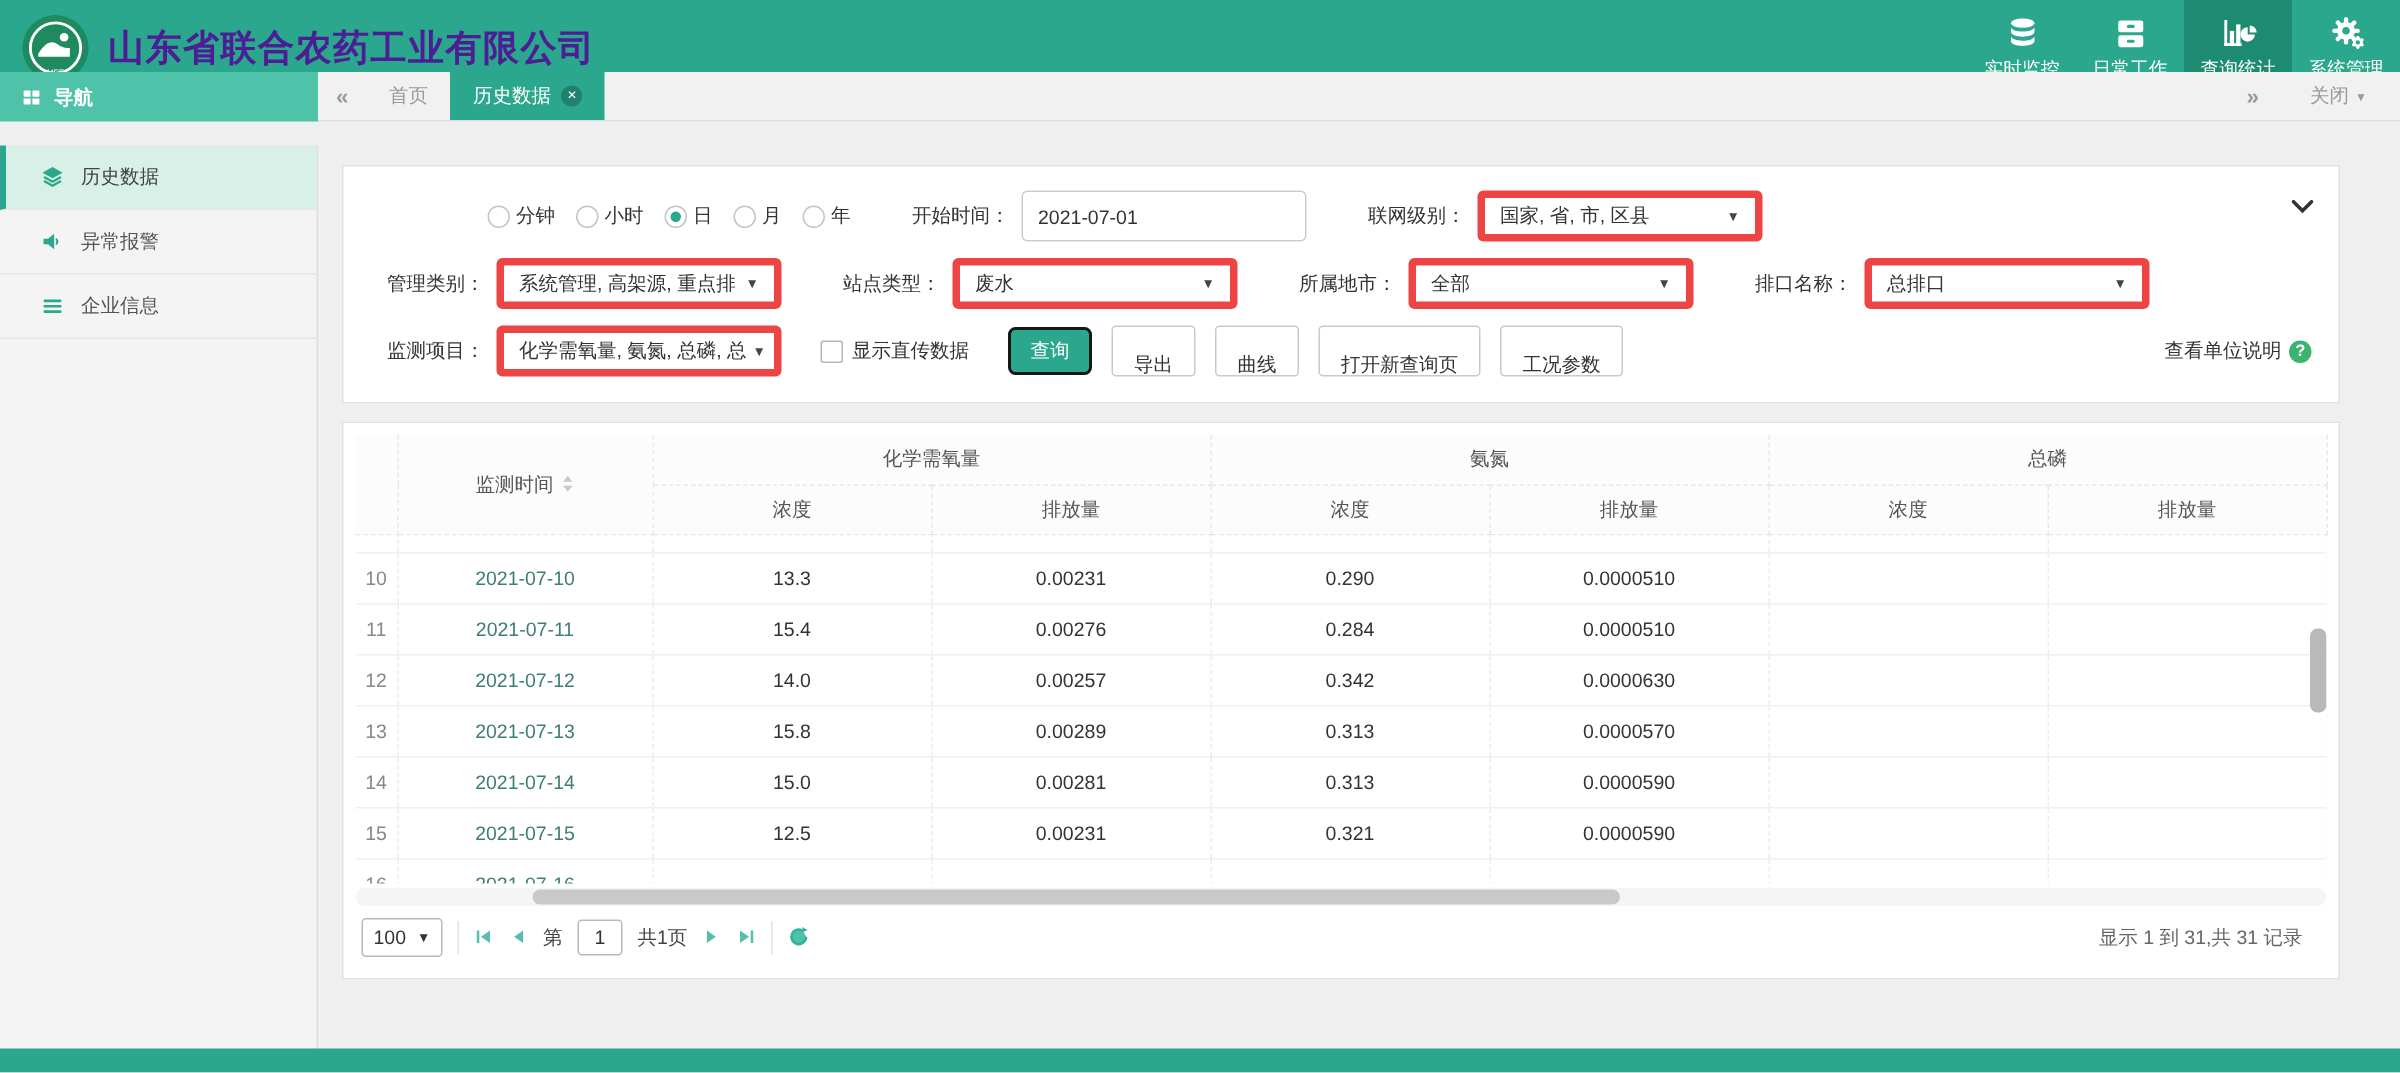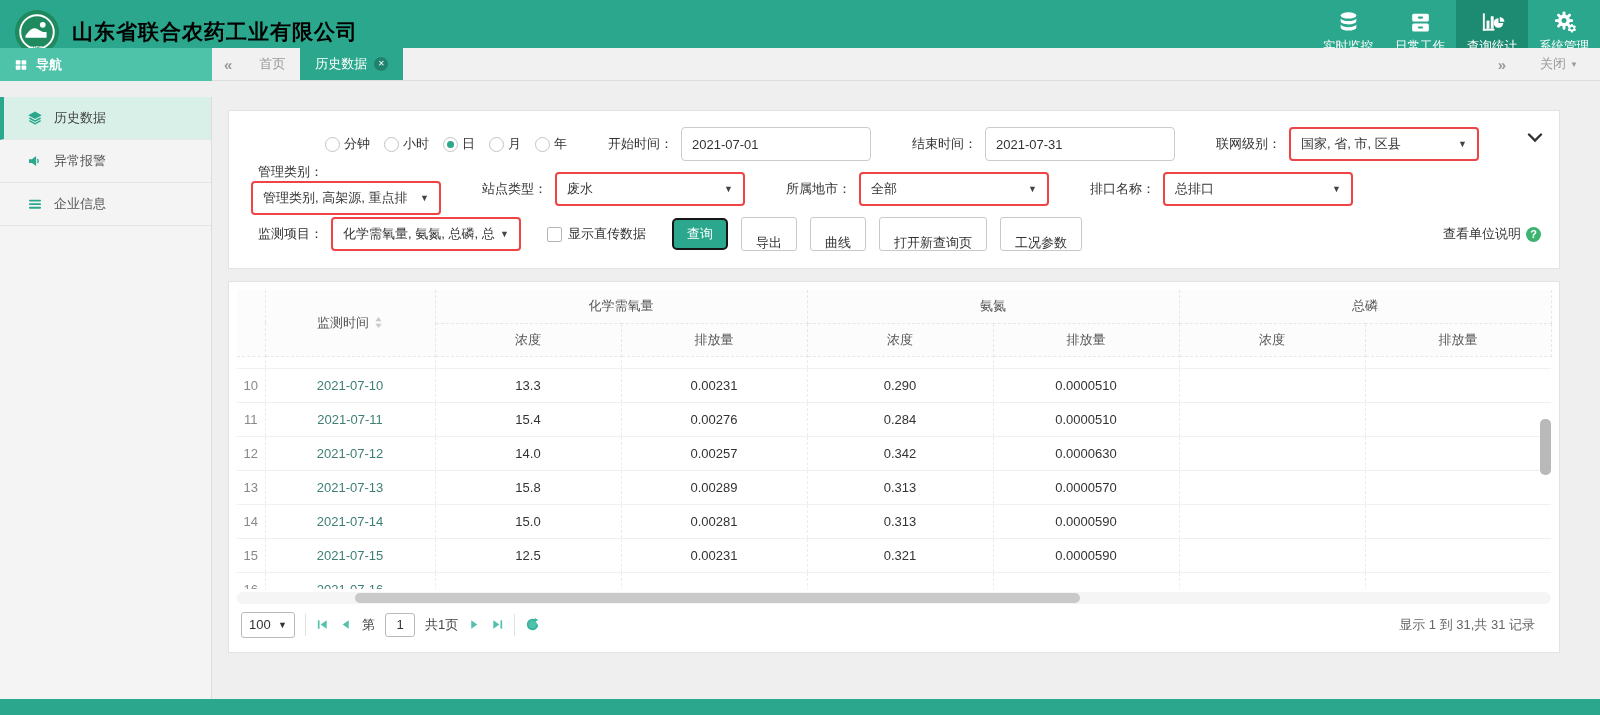--- a/index.html
+++ b/index.html
@@ -4,21 +4,21 @@
 <style>
   * { margin:0; padding:0; box-sizing:border-box; }
   html,body { width:1600px; height:715px; overflow:hidden; }
   body { font-family:"Liberation Sans", sans-serif; font-size:13px; color:#333; background:#efefef; }
   .app { position:relative; width:1600px; height:715px; background:#efefef; }
 
   
   .hdr { position:absolute; top:0; left:0; right:0; height:64px; background:#2AA78C; display:flex; align-items:center; }
   .hdr-left { display:flex; align-items:center; margin-left:14px; gap:12px; }
   .logo { width:46px; height:46px; flex:0 0 auto; }
-  .hdr-title { color:#000000; font-size:21px; font-weight:bold; letter-spacing:1px; }
+  .hdr-title { color:#4c1d95; font-size:24px; font-weight:bold; letter-spacing:1px; }
   .hdr-nav { margin-left:auto; display:flex; height:64px; }
   .nav-item { width:72px; height:64px; display:flex; flex-direction:column; align-items:center; justify-content:center; gap:3px; color:#fff; cursor:pointer; }
   .nav-item.active { background:#1D8B72; }
   .nav-item svg { width:25px; height:25px; }
   .nav-item .nv-label { font-size:12.5px; }
 
   
   .band2 { position:absolute; top:48px; left:0; right:0; height:33px; display:flex; }
   .nav-head { width:212px; background:#4FC2AA; color:#fff; font-weight:bold; display:flex; align-items:center; gap:8px; padding-left:14px; }
   .nav-head svg { width:14px; height:14px; }
@@ -37,21 +37,21 @@
   .sb-item { height:43px; display:flex; align-items:center; gap:10px; padding-left:26px; border-bottom:1px solid #e6e6e6; color:#555; cursor:pointer; }
   .sb-item svg { width:18px; height:18px; color:#2AA78C; }
   .sb-item.active { background:#D9F0E8; border-left:4px solid #2AA78C; padding-left:22px; color:#444; }
   .content { flex:1; padding:13px 40px 0 16px; overflow:hidden; }
 
   
   .card { background:#fff; border:1px solid #e2e2e2; }
   .filter-card { position:relative; padding:16px 14px 6px; margin-bottom:12px; }
   .f-row { display:flex; align-items:center; gap:26px; height:34px; margin-bottom:11px; }
   .fl-label { width:80px; text-align:right; color:#333; flex:0 0 auto; }
-  .fl-box { width:190px; height:34px; border:2px solid #ef4444; border-radius:4px; background:#fff; display:flex; align-items:center; padding:0 10px; color:#333; cursor:pointer; white-space:nowrap; overflow:hidden; }
+  .fl-box { width:190px; height:34px; border:5px solid #ef4444; border-radius:4px; background:#fff; display:flex; align-items:center; padding:0 10px; color:#333; cursor:pointer; white-space:nowrap; overflow:hidden; }
   .fl-box .sel-caret { margin-left:auto; font-size:9px; color:#444; padding-left:4px; }
   input.fl-input { width:190px; height:34px; border:1px solid #ccc; border-radius:4px; padding:0 10px; color:#333; font-family:inherit; font-size:13px; }
   .spacer56 { width:56px; flex:0 0 auto; }
   .radio-group { display:flex; gap:14px; align-items:center; }
   .radio { display:flex; align-items:center; gap:4px; cursor:pointer; }
   .radio .rdot { width:15px; height:15px; border-radius:50%; border:1px solid #c4c4c4; background:#fff; display:flex; align-items:center; justify-content:center; }
   .radio.checked .rdot::after { content:""; width:7px; height:7px; border-radius:50%; background:#2AA78C; }
   .checkline { display:flex; align-items:center; gap:6px; cursor:pointer; }
   .checkbox { width:15px; height:15px; border:1px solid #b5b5b5; border-radius:2px; background:#fff; }
   .btn { height:30px; padding:16px 14px; border:1px solid #c9c9c9; border-radius:3px; background:#fff; color:#333; font-size:13px; font-family:inherit; cursor:pointer; }
@@ -244,36 +244,32 @@
               <span class="radio">
                 <span class="rdot"></span>
                 <span>年</span>
               </span>
             </div>
           <div style="display:flex;align-items:center;">
             <span class="fl-label">开始时间：</span>
             <input class="fl-input" style="margin-left: 8px;" value="2021-07-01">
           </div>
           <div style="display:flex;align-items:center;">
-            <span class="fl-label">结束时间：</span>
-            <input class="fl-input" style="margin-left: 8px;" value="2021-07-31">
-          </div>
-          <div style="display:flex;align-items:center;">
             <span class="fl-label">联网级别：</span>
             <div class="fl-box" style="margin-left:8px;">
               <span>国家, 省, 市, 区县</span>
               <span class="sel-caret">▼</span>
             </div>
           </div>
         </div>
         <div class="f-row">
-          <div style="display:flex;flex-direction:column;">
+          <div style="display:flex;align-items:center;">
             <span class="fl-label">管理类别：</span>
             <div class="fl-box" style="margin-left:8px;">
-              <span>管理类别, 高架源, 重点排</span>
+              <span>系统管理, 高架源, 重点排</span>
               <span class="sel-caret">▼</span>
             </div>
           </div>
           <div style="display:flex;align-items:center;">
             <span class="fl-label">站点类型：</span>
             <div class="fl-box" style="margin-left:8px;">
               <span>废水</span>
               <span class="sel-caret">▼</span>
             </div>
           </div>

